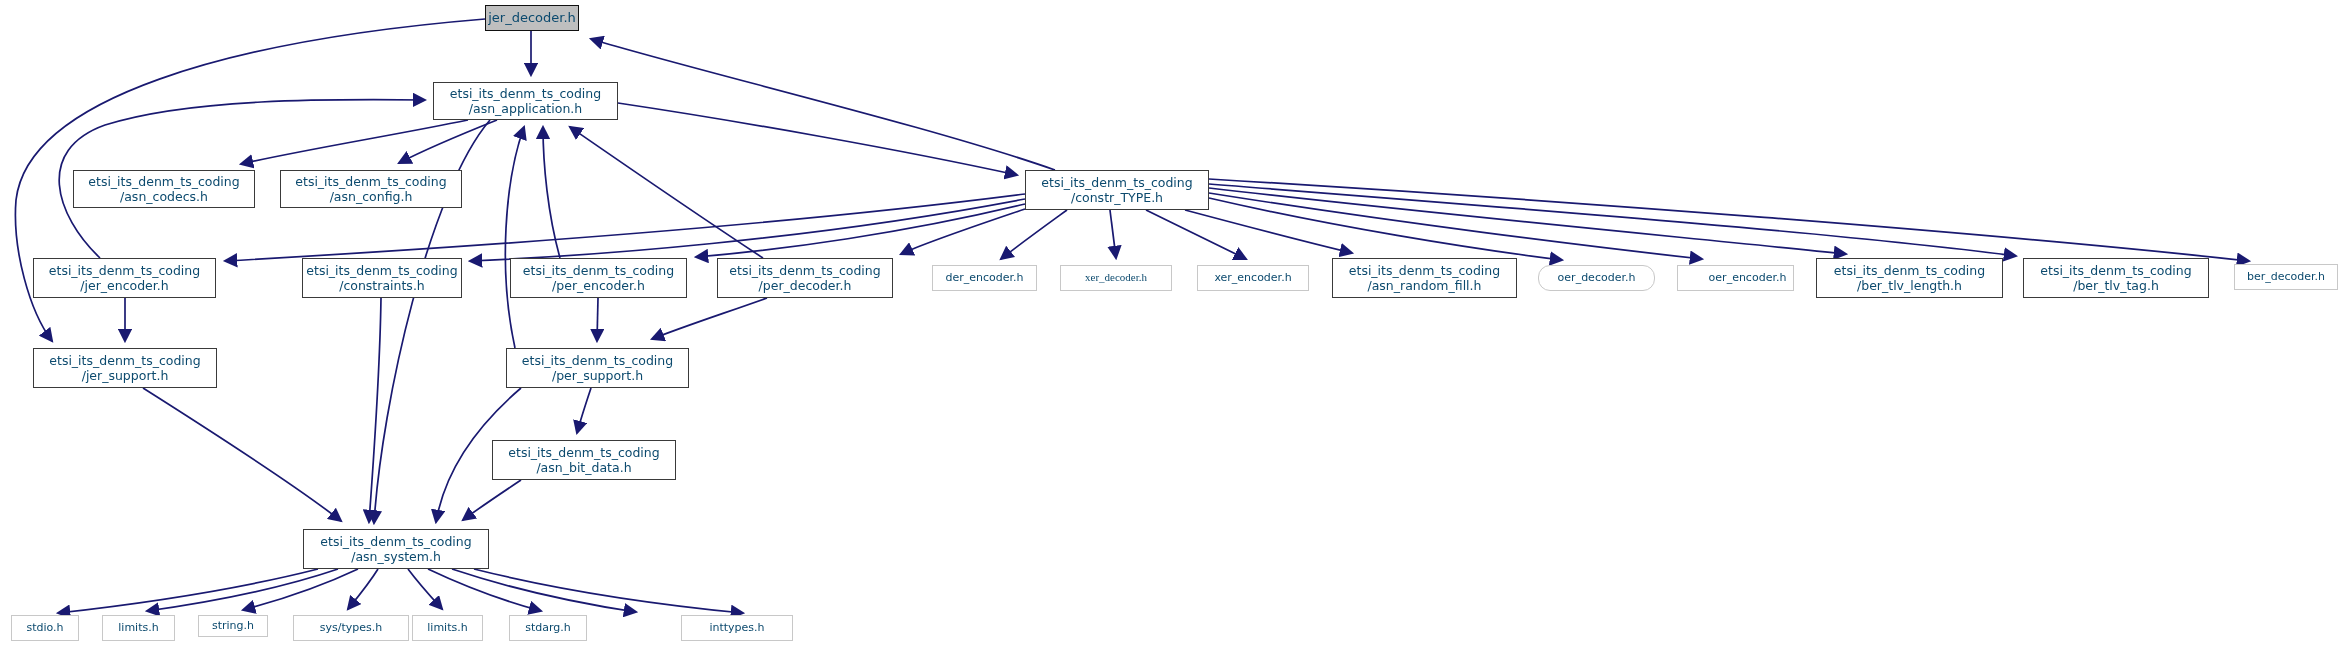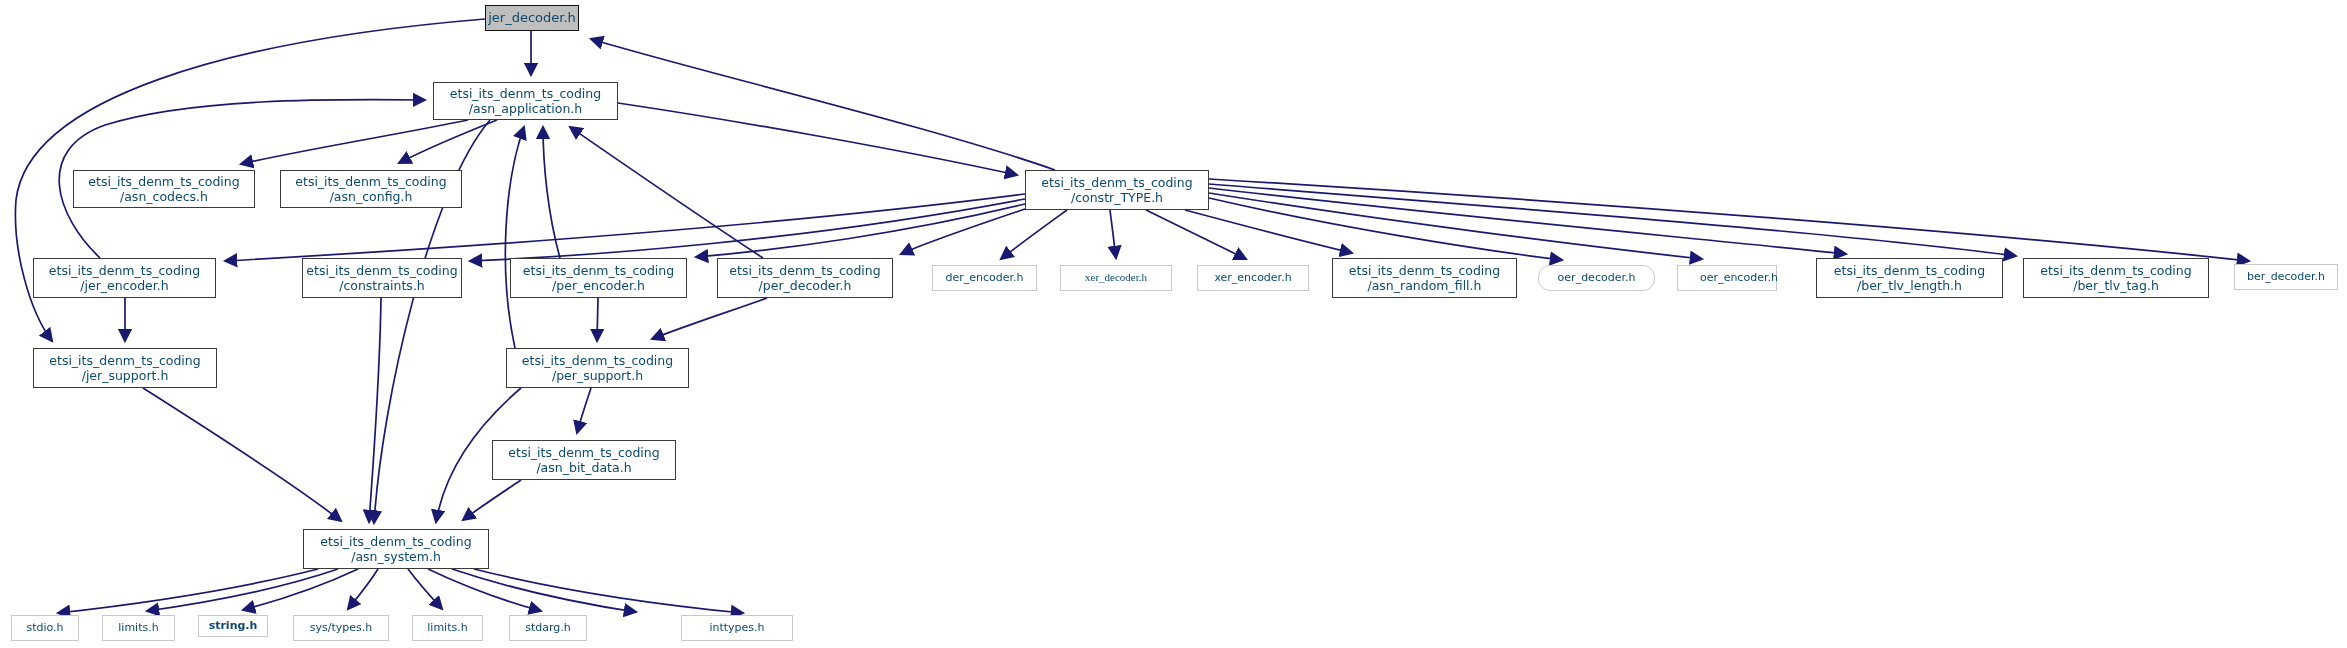--- a/index.html
+++ b/index.html
@@ -135,21 +135,21 @@
       <div class="node external" style="left: 1197px; top: 265px; width: 112px; height: 26px;">
         <div>xer_encoder.h</div>
       </div>
       <div class="node" style="left: 1332px; top: 258px; width: 185px; height: 40px;">
         <div>etsi_its_denm_ts_coding</div>
         <div>/asn_random_fill.h</div>
       </div>
       <div class="node external" style="left: 1538px; top: 265px; width: 117px; height: 26px; border-radius: 12px;">
         <div>oer_decoder.h</div>
       </div>
-      <div class="node external" style="left: 1677px; top: 265px; width: 100px; height: 26px; padding-left: 24px;">
+      <div class="node external" style="left: 1677px; top: 265px; width: 117px; height: 26px; padding-left: 24px;">
         <div>oer_encoder.h</div>
       </div>
       <div class="node" style="left: 1816px; top: 258px; width: 187px; height: 40px;">
         <div>etsi_its_denm_ts_coding</div>
         <div>/ber_tlv_length.h</div>
       </div>
       <div class="node" style="left: 2023px; top: 258px; width: 186px; height: 40px;">
         <div>etsi_its_denm_ts_coding</div>
         <div>/ber_tlv_tag.h</div>
       </div>
@@ -171,24 +171,24 @@
       <div class="node" style="left: 303px; top: 529px; width: 186px; height: 40px;">
         <div>etsi_its_denm_ts_coding</div>
         <div>/asn_system.h</div>
       </div>
       <div class="node external" style="left: 11px; top: 615px; width: 68px; height: 26px;">
         <div>stdio.h</div>
       </div>
       <div class="node external" style="left: 102px; top: 615px; width: 73px; height: 26px;">
         <div>limits.h</div>
       </div>
-      <div class="node external" style="left: 198px; top: 615px; width: 70px; height: 22px; font-weight: bold;">
+      <div class="node external" style="left: 198px; top: 615px; width: 70px; height: 22px;">
         <div>string.h</div>
       </div>
-      <div class="node external" style="left: 293px; top: 615px; width: 96px; height: 26px;">
+      <div class="node external" style="left: 293px; top: 615px; width: 116px; height: 26px;">
         <div>sys/types.h</div>
       </div>
       <div class="node external" style="left: 412px; top: 615px; width: 71px; height: 26px;">
         <div>limits.h</div>
       </div>
       <div class="node external" style="left: 509px; top: 615px; width: 78px; height: 26px;">
         <div>stdarg.h</div>
       </div>
       <div class="node external" style="left: 607px; top: 648px; width: 68px; height: 26px;">
         <div>stddef.h</div>

